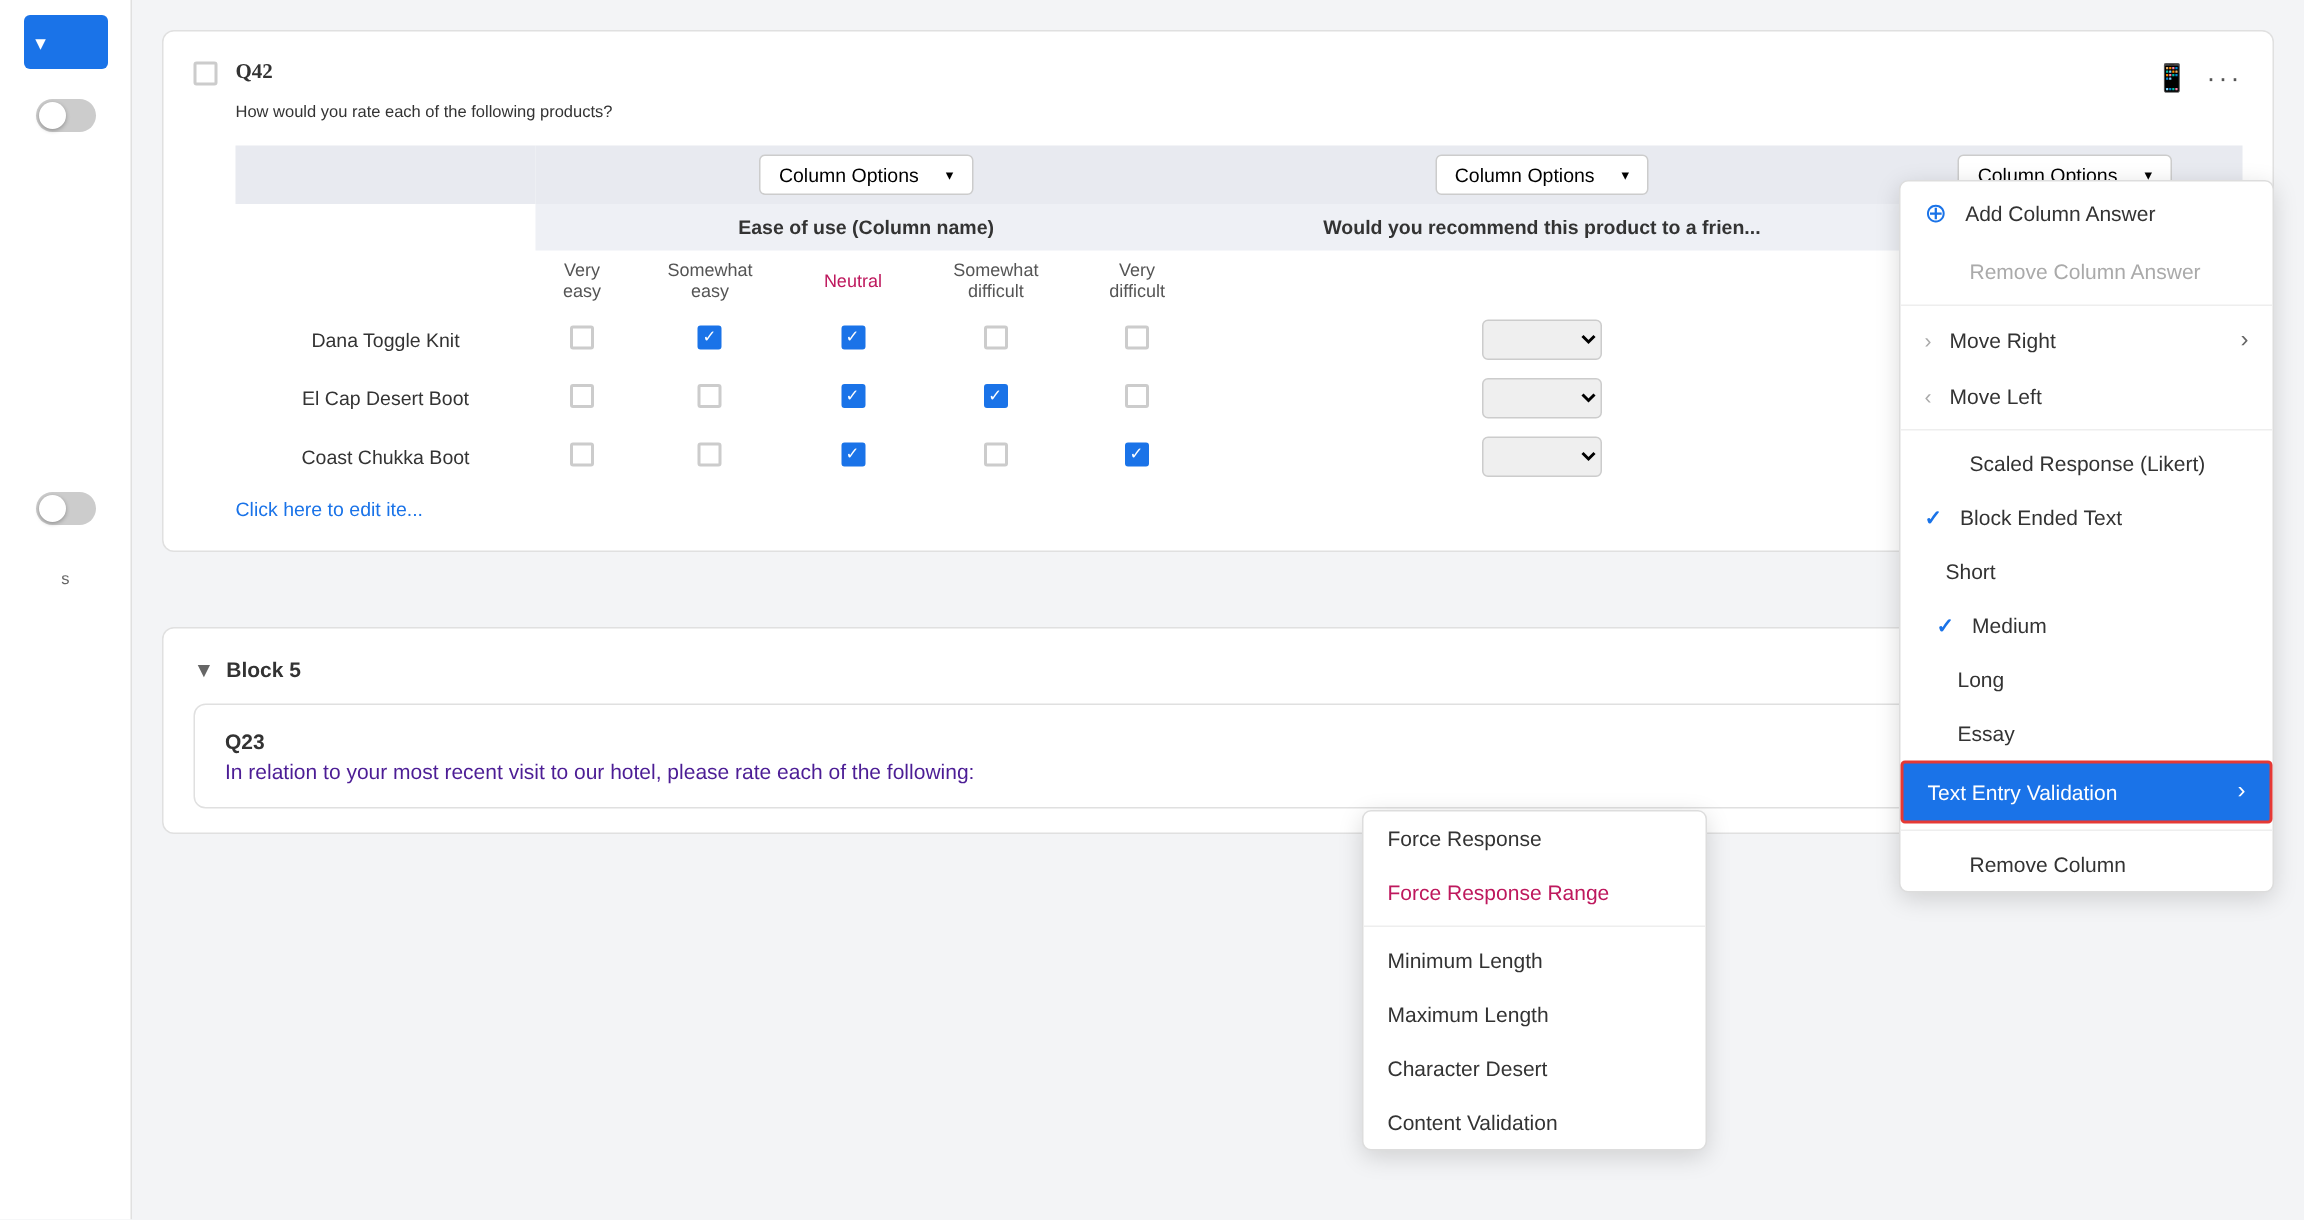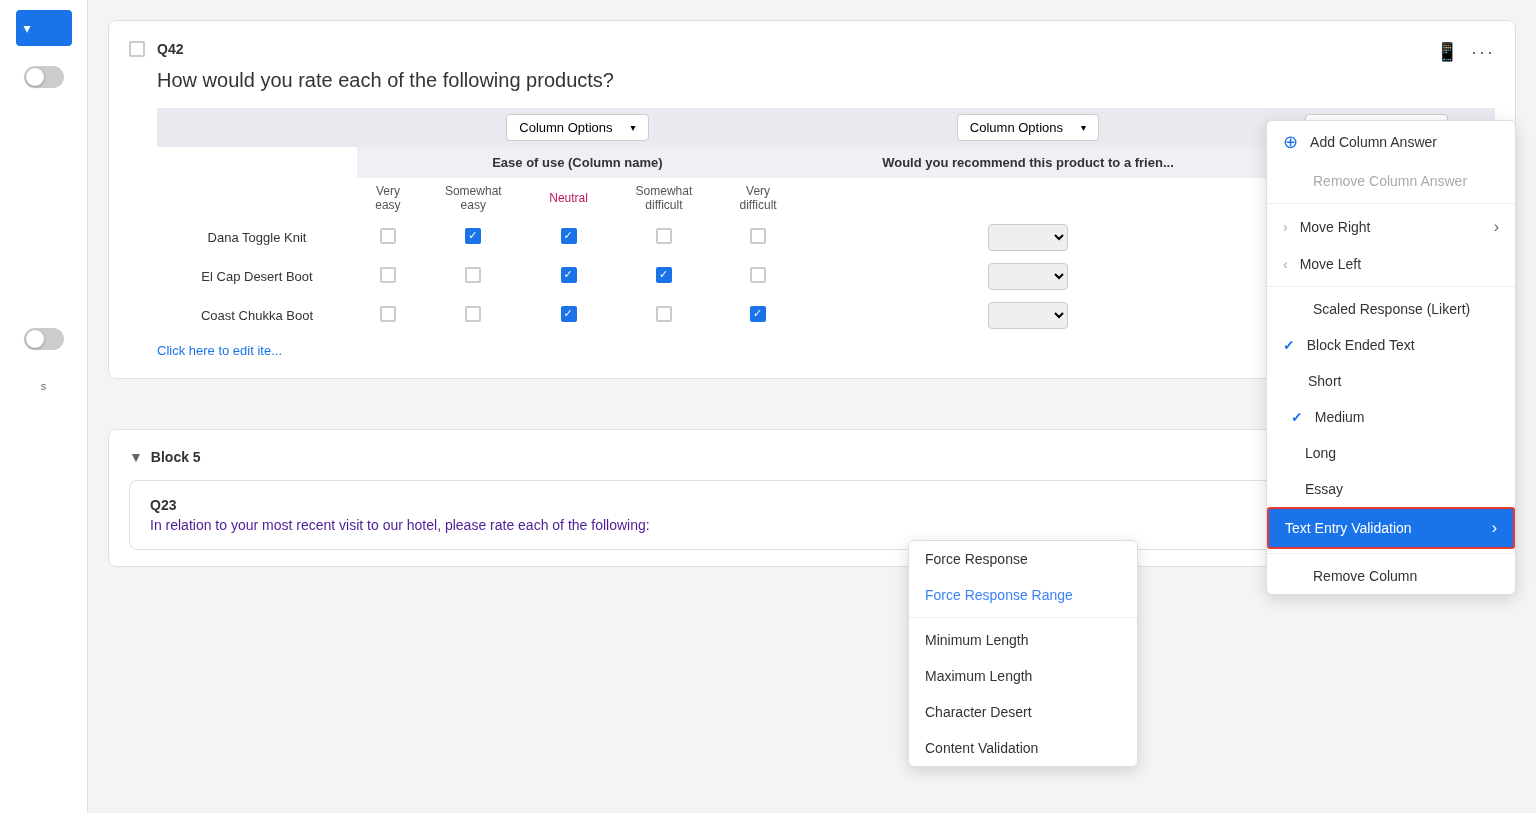--- a/index.html
+++ b/index.html
@@ -84,20 +84,21 @@
       padding: 20px;
       margin-bottom: 16px;
       position: relative;
     }
 
     .question-header {
       display: flex;
       align-items: center;
       gap: 12px;
       margin-bottom: 12px;
+      font-family: Liberation Serif, serif;
     }
 
     .question-checkbox {
       width: 16px;
       height: 16px;
       border: 2px solid #ccc;
       border-radius: 2px;
       background: white;
       cursor: pointer;
     }
@@ -110,21 +111,21 @@
     .question-icons {
       position: absolute;
       right: 20px;
       top: 20px;
       display: flex;
       gap: 12px;
       align-items: center;
     }
 
     .question-text {
-      font-size: 20px;
+      font-size: 11px;
       font-weight: 500;
       margin-left: 28px;
       margin-bottom: 16px;
     }
 
     
     .matrix-table {
       width: 100%;
       border-collapse: collapse;
       margin-left: 28px;
@@ -513,21 +514,21 @@
     </div>
     <div class="menu-separator"></div>
     <div class="menu-item">
       <span style="width: 22px; display: inline-block;"></span>
       <span>Scaled Response (Likert)</span>
     </div>
     <div class="menu-item" style="color: #333;">
       <span style="color: #1a73e8; font-weight: bold; margin-right: 4px;">✓</span>
       <span>Block Ended Text</span>
     </div>
-    <div class="menu-item" style="padding-left: 41px;">
+    <div class="menu-item" style="padding-left: 30px;">
       <span>Short</span>
     </div>
     <div class="menu-item" style="padding-left: 24px;">
       <span style="color: #1a73e8; font-weight: bold; margin-right: 4px;">✓</span>
       <span>Medium</span>
     </div>
     <div class="menu-item" style="padding-left: 38px;">
       <span>Long</span>
     </div>
     <div class="menu-item" style="padding-left: 38px;">
@@ -542,21 +543,21 @@
       <span style="width: 22px; display: inline-block;"></span>
       <span>Remove Column</span>
     </div>
   </div>
 
   <div class="dropdown-menu left-context-menu" style="position: absolute; top: 540px; left: 820px; width: 230px;">
     <div class="menu-item">
       <span>Force Response</span>
     </div>
     <div class="menu-item disabled">
-      <span style="color: #3b82f6;">Force Response Range</span>
+      <span style="color: #be185d;">Force Response Range</span>
     </div>
     <div class="menu-separator"></div>
     <div class="menu-item">
       <span>Minimum Length</span>
     </div>
     <div class="menu-item">
       <span>Maximum Length</span>
     </div>
     <div class="menu-item">
       <span>Character Desert</span>

